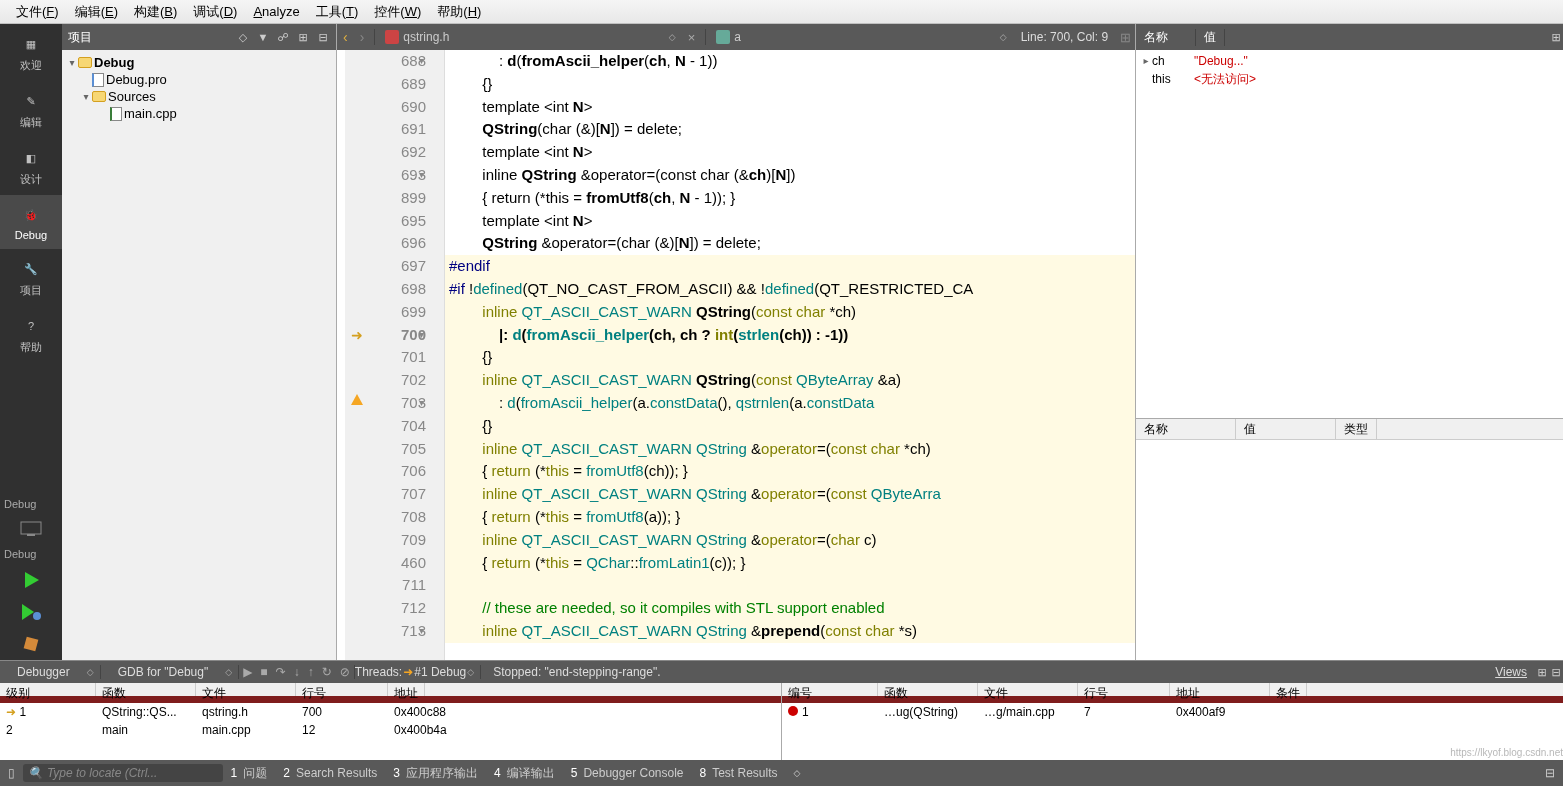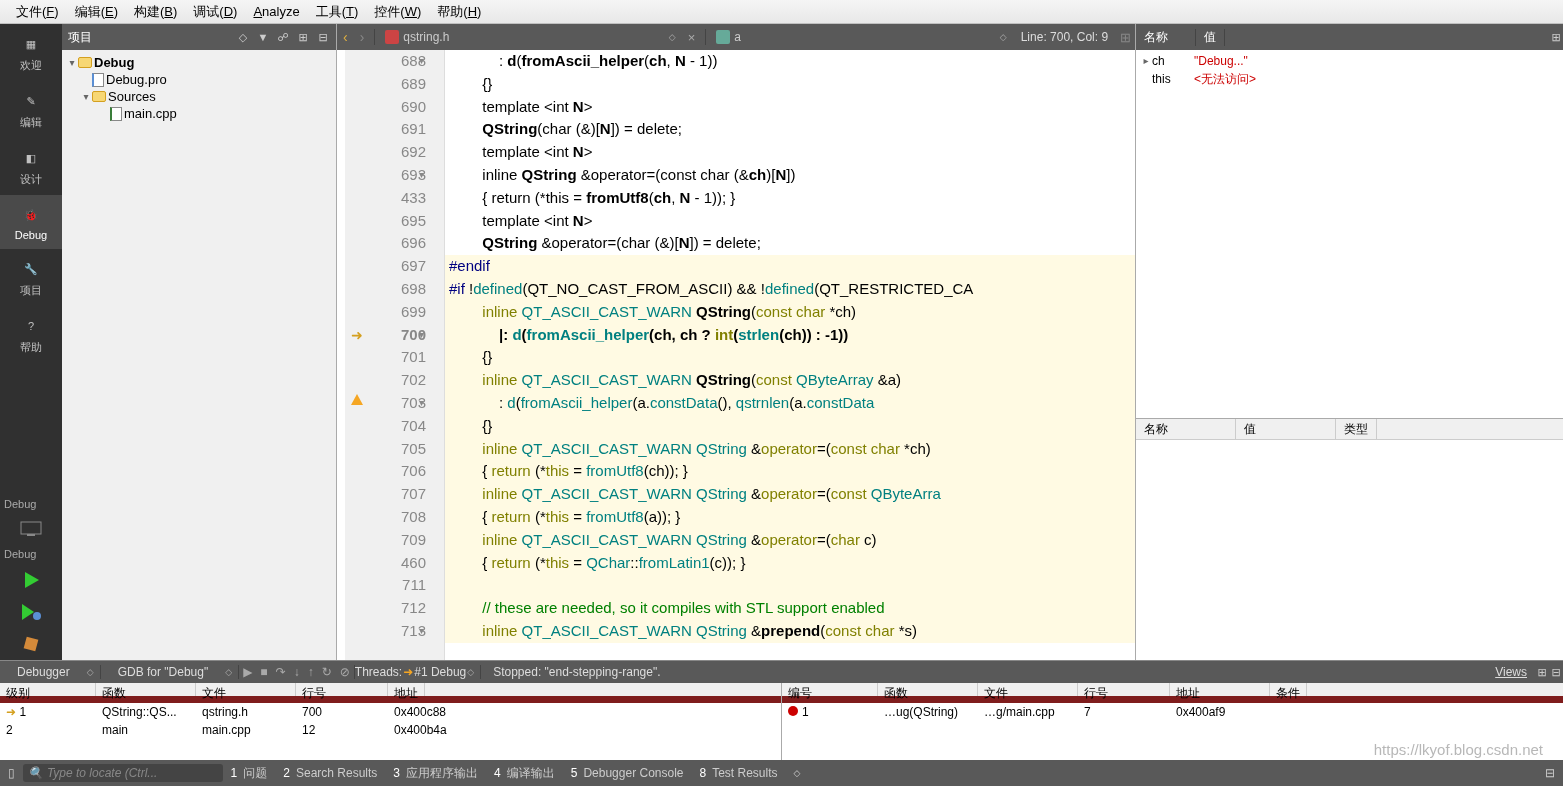--- a/index.html
+++ b/index.html
@@ -103,21 +103,21 @@
 .db-cell { overflow: hidden; text-overflow: ellipsis; white-space: nowrap; }
 .bp-dot { width: 10px; height: 10px; background: #c00; border-radius: 50%; display: inline-block; margin-right: 4px; }
 
 
 .statusbar { height: 26px; background: #595959; color: #ccc; display: flex; align-items: center; font-size: 12px; }
 .sb-item { padding: 0 8px; display: flex; align-items: center; gap: 4px; }
 .sb-search { flex: 0 0 200px; background: #444; color: #888; padding: 2px 6px; border-radius: 3px; font-style: italic; }
 .sb-num { color: #fff; margin-right: 2px; }
 .sb-right { margin-left: auto; }
 
-.watermark { position: absolute; right: 20px; bottom: 28px; color: #888; font-size: 15px; opacity: 0.6; pointer-events: none; }
+.watermark { position: absolute; right: 0; bottom: 28px; color: #888; font-size: 10px; opacity: 0.6; pointer-events: none; }
 svg { pointer-events: none; }
 </style>
 </head>
 <body>
 
 <div class="menubar">
     <span class="menubar-item">文件(<u>F</u>)</span>
     <span class="menubar-item">编辑(<u>E</u>)</span>
     <span class="menubar-item">构建(<u>B</u>)</span>
     <span class="menubar-item">调试(<u>D</u>)</span>
@@ -239,21 +239,21 @@
       <span class="tb-split">⊞</span>
     </div>
     <div class="editor-body">
       <div class="gutter">
           <div class="gutter-line">688<span class="fold-arrow">▾</span></div>
           <div class="gutter-line">689</div>
           <div class="gutter-line">690</div>
           <div class="gutter-line">691</div>
           <div class="gutter-line">692</div>
           <div class="gutter-line">693<span class="fold-arrow">▾</span></div>
-          <div class="gutter-line">433</div>
+          <div class="gutter-line">899</div>
           <div class="gutter-line">695</div>
           <div class="gutter-line">696</div>
           <div class="gutter-line">697</div>
           <div class="gutter-line">698</div>
           <div class="gutter-line">699</div>
           <div class="gutter-line"><span class="current-arrow">➜</span><b>700</b><span class="fold-arrow">▾</span></div>
           <div class="gutter-line">701</div>
           <div class="gutter-line">702</div>
           <div class="gutter-line"><span class="warn-icon"></span>703<span class="fold-arrow">▾</span></div>
           <div class="gutter-line">704</div>

